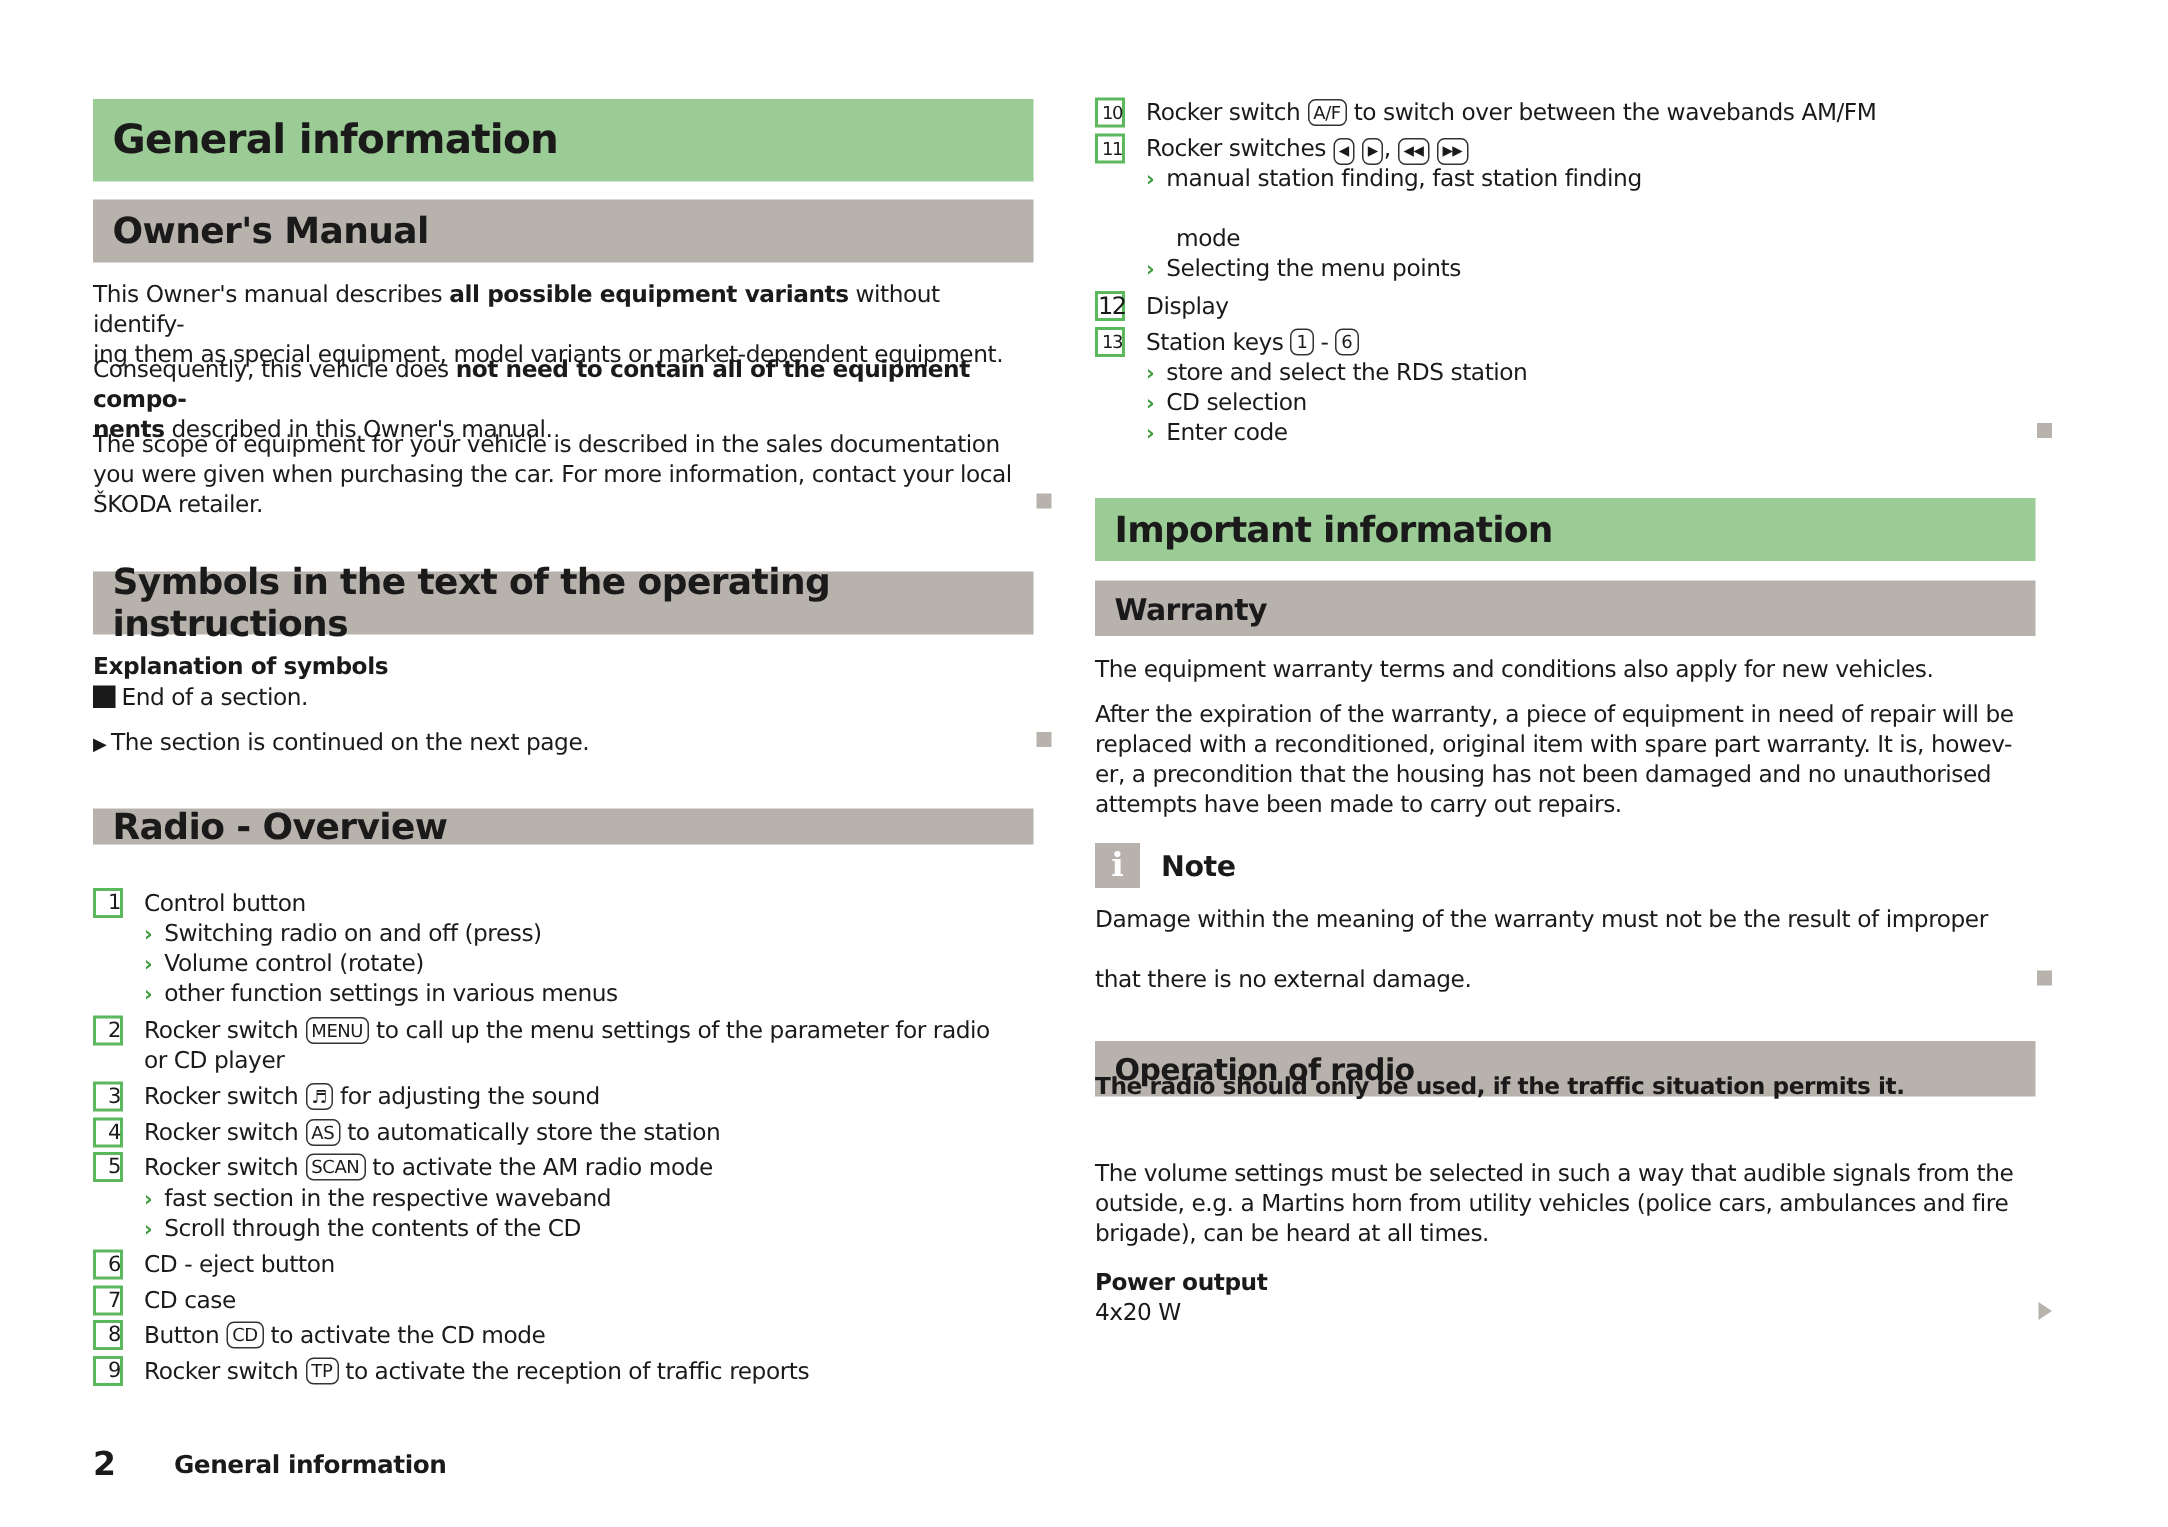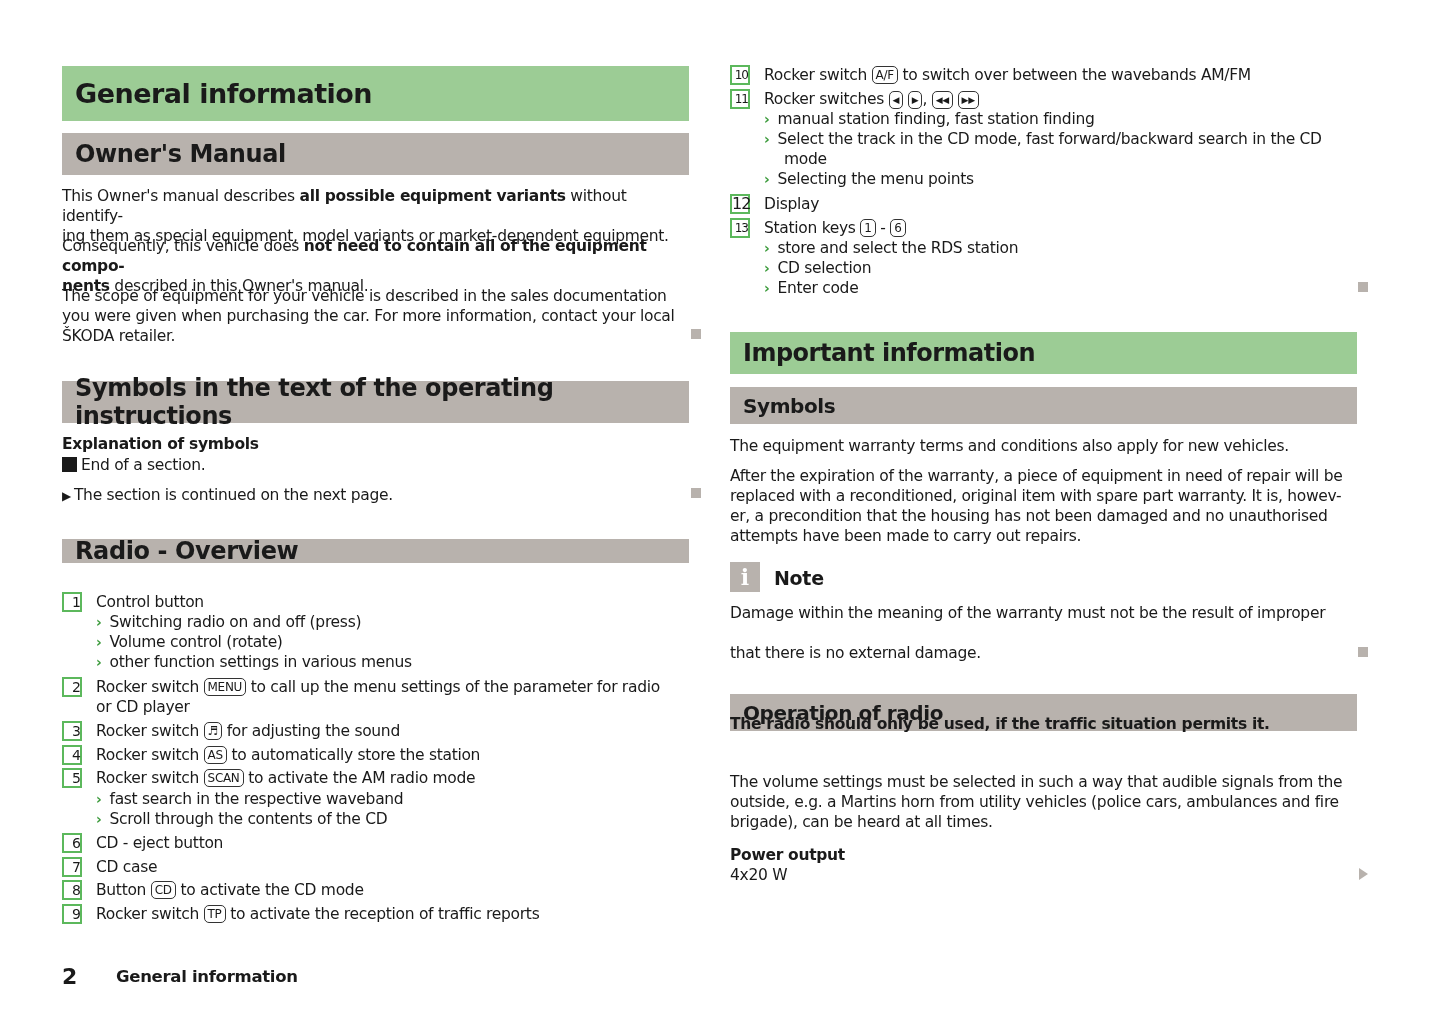--- a/index.html
+++ b/index.html
@@ -90,21 +90,21 @@
   </div>
 
   <div class="item" style="top:745px; width:627px;">
     <div class="num">4</div>
     <div class="txt"><span>Rocker switch </span><span class="key">AS</span><span> to automatically store the station</span></div>
   </div>
 
   <div class="item" style="top:768px; width:627px; height:62px;">
     <div class="num">5</div>
     <div class="txt"><span>Rocker switch </span><span class="key">SCAN</span><span> to activate the AM radio mode</span></div>
-    <div class="sub" style="top:21px;"><span class="chev">›</span><span>fast search in the respective waveband</span></div>
+    <div class="sub" style="top:21px;"><span class="chev">›</span><span>fast section in the respective waveband</span></div>
     <div class="sub" style="top:41px;"><span class="chev">›</span><span>Scroll through the contents of the CD</span></div>
   </div>
 
   <div class="item" style="top:833px; width:627px;">
     <div class="num">6</div>
     <div class="txt">CD - eject button</div>
   </div>
 
   <div class="item" style="top:857px; width:627px;">
     <div class="num">7</div>
@@ -126,41 +126,40 @@
 
   <div class="item" style="top:65px; width:627px;">
     <div class="num" style="font-size:12px;">10</div>
     <div class="txt"><span>Rocker switch </span><span class="key">A/F</span><span> to switch over between the wavebands AM/FM</span></div>
   </div>
 
   <div class="item" style="top:89px; width:627px; height:100px;">
     <div class="num" style="font-size:12px;">11</div>
     <div class="txt"><span>Rocker switches </span><span class="key" style="font-size:9px;">◀</span> <span class="key" style="font-size:9px;">▶</span>, <span class="key" style="font-size:9px;">◀◀</span> <span class="key" style="font-size:9px;">▶▶</span></div>
     <div class="sub" style="top:20px;"><span class="chev">›</span><span>manual station finding, fast station finding</span></div>
-    <div class="sub" style="top:40px;"><span class="chev">›</span><span>Select the track in the CD mode, fast forward/backward search in the CD</span></div>
     <div class="sub" style="top:60px; left:54px;">mode</div>
     <div class="sub" style="top:80px;"><span class="chev">›</span><span>Selecting the menu points</span></div>
   </div>
 
   <div class="item" style="top:194px; width:627px;">
     <div class="num" style="font-size:16px;">12</div>
     <div class="txt">Display</div>
   </div>
 
   <div class="item" style="top:218px; width:627px; height:82px;">
     <div class="num" style="font-size:12px;">13</div>
     <div class="txt"><span>Station keys </span><span class="key">1</span><span> - </span><span class="key">6</span></div>
     <div class="sub" style="top:20px;"><span class="chev">›</span><span>store and select the RDS station</span></div>
     <div class="sub" style="top:40px;"><span class="chev">›</span><span>CD selection</span></div>
     <div class="sub" style="top:60px;"><span class="chev">›</span><span>Enter code</span></div>
   </div>
   <div class="eos" style="top:282px; left:628px;"></div>
 
   <div class="h1" style="top:332px; width:627px; height:42px; font-size:24px;">Important information</div>
-  <div class="h2 small" style="top:387px; width:627px; height:37px;">Symbols</div>
+  <div class="h2 small" style="top:387px; width:627px; height:37px;">Warranty</div>
 
   <div class="p" style="top:436px; width:627px;">The equipment warranty terms and conditions also apply for new vehicles.</div>
   <div class="p" style="top:466px; width:627px;">
     <span>After the expiration of the warranty, a piece of equipment in need of repair will be</span><br>
     <span>replaced with a reconditioned, original item with spare part warranty. It is, howev-</span><br>
     <span>er, a precondition that the housing has not been damaged and no unauthorised</span><br>
     <span>attempts have been made to carry out repairs.</span>
   </div>
 
   <div class="note-icon" style="top:562px; left:0;">i</div>

